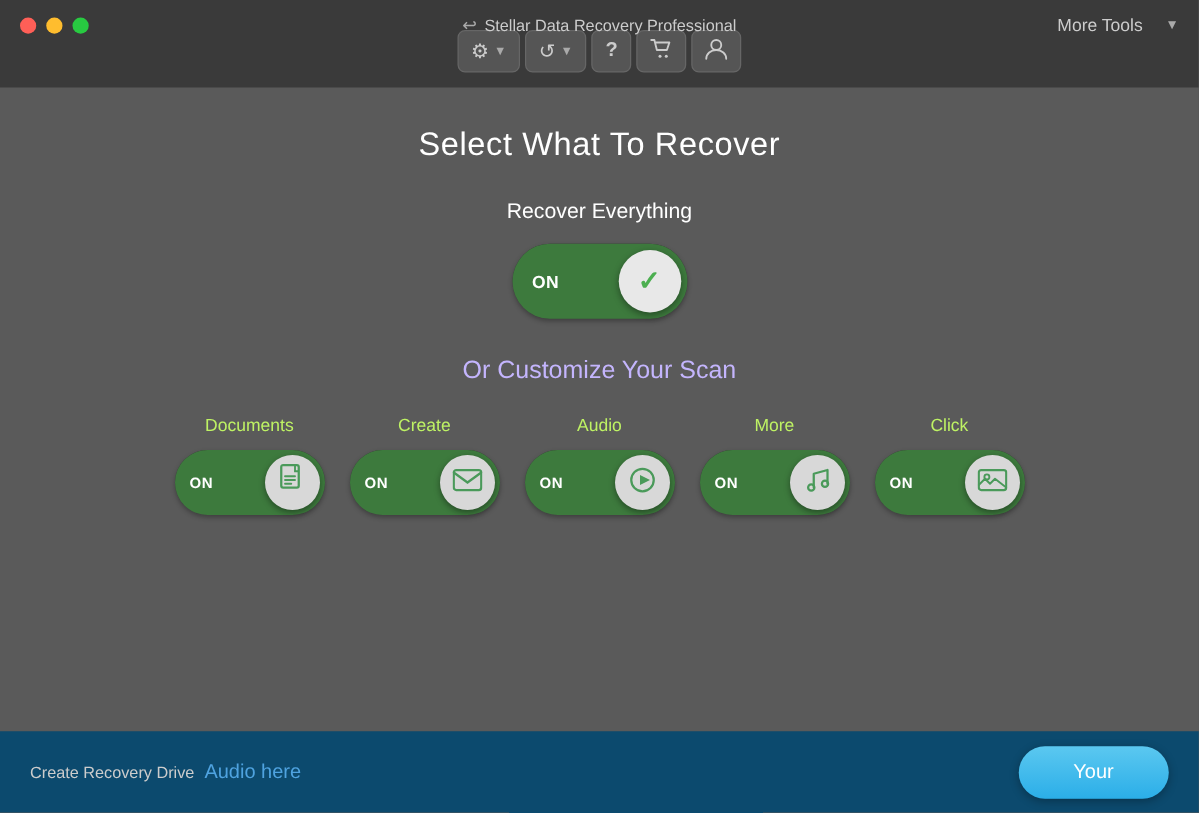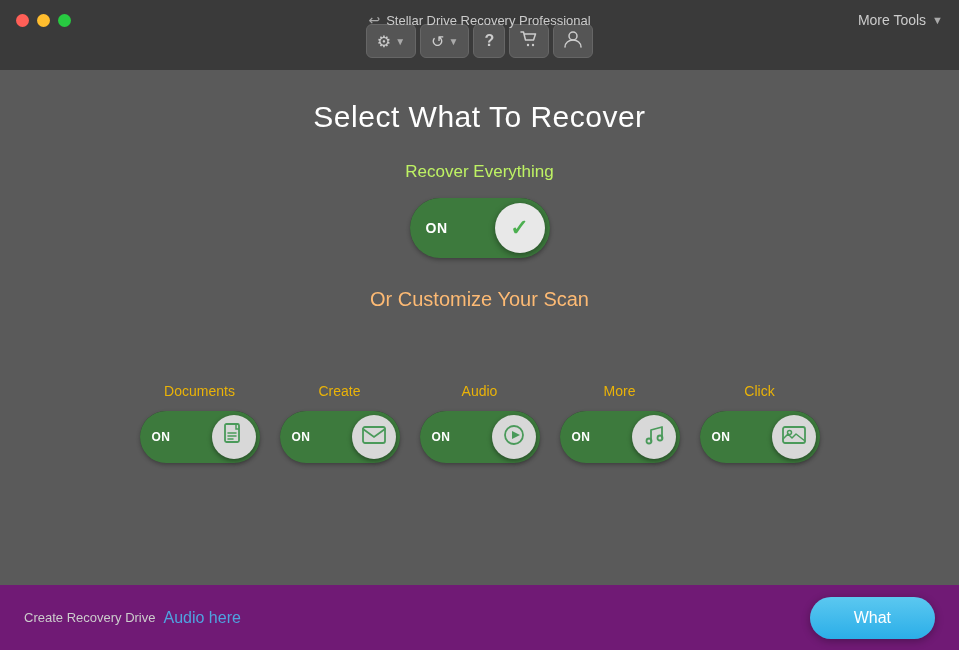--- a/index.html
+++ b/index.html
@@ -66,38 +66,38 @@
     .main-content {
       background: #5a5a5a;
       padding: 30px 40px 20px;
       min-height: 510px;
       display: flex;
       flex-direction: column;
       align-items: center;
     }
 
     .page-title {
-      font-size: 30px;
+      font-size: 26px;
       font-weight: 300;
       color: #fff;
       margin-bottom: 28px;
       letter-spacing: 0.5px;
     }
 
     
     .recover-section {
       display: flex;
       flex-direction: column;
       align-items: center;
       margin-bottom: 30px;
     }
 
     .section-label {
       font-size: 17px;
-      color: #bef264;
+      color: #ffffff;
       margin-bottom: 16px;
       font-weight: 400;
     }
 
     
     .toggle-container {
       background: #4a4a4a;
       border-radius: 40px;
       padding: 8px;
       display: flex;
@@ -145,21 +145,21 @@
       color: #fff;
       font-size: 14px;
       font-weight: 700;
       z-index: 1;
       letter-spacing: 0.5px;
     }
 
     
     .customize-label {
       font-size: 20px;
-      color: #fdba74;
+      color: #c4b5fd;
       margin-bottom: 24px;
       font-weight: 400;
     }
 
     
     .file-types-row {
       display: flex;
       gap: 20px;
       align-items: flex-start;
       justify-content: center;
@@ -167,23 +167,22 @@
 
     .file-type-item {
       display: flex;
       flex-direction: column;
       align-items: center;
       gap: 12px;
     }
 
     .file-type-label {
       font-size: 14px;
-      color: #eab308;
+      color: #bef264;
       font-weight: 400;
-      margin-top: 48px;
     }
 
     .small-toggle {
       background: #4a4a4a;
       border-radius: 36px;
       width: 120px;
       height: 52px;
       display: flex;
       align-items: center;
       position: relative;
@@ -224,21 +223,21 @@
       z-index: 2;
     }
 
     
     .bottom-bar {
       position: absolute;
       bottom: 0;
       left: 0;
       right: 0;
       height: 65px;
-      background: #701a75;
+      background: #0c4a6e;
       display: flex;
       align-items: center;
       justify-content: space-between;
       padding: 0 24px;
     }
 
     .recovery-drive-link {
       color: #4fa3e0;
       text-decoration: none;
       cursor: pointer;
@@ -285,24 +284,24 @@
   <div class="header-top">
 
     <div class="traffic-lights">
       <div class="traffic-light close"></div>
       <div class="traffic-light minimize"></div>
       <div class="traffic-light maximize"></div>
     </div>
 
     <div class="title-center">
       <span style="color:#aaa; font-size:14px;">↩</span>
-      <span class="title-text">Stellar Drive Recovery Professional</span>
+      <span class="title-text">Stellar Data Recovery Professional</span>
     </div>
 
-    <div style="position:absolute; right:16px; top:0; height:40px; display:flex; align-items:center; gap:6px;">
+    <div style="position:absolute; right:16px; top:0; height:40px; display:flex; align-items:center; gap:18px;">
       <span style="color:#ccc; font-size:14px;">More Tools</span>
       <span style="color:#aaa; font-size:11px;">▼</span>
     </div>
   </div>
 
   <button class="toolbar-btn">
     <span>⚙</span>
     <span class="arrow">▼</span>
   </button>
   <button class="toolbar-btn">
@@ -440,14 +439,14 @@
     </div>
   </div>
 
 </div>
 
 <div class="bottom-bar">
   <div style="display:flex; align-items:center; gap:8px;">
     <span style="font-size:13px; color:#ccc;">Create Recovery Drive</span>
     <a class="recovery-drive-link" href="#">Audio here</a>
   </div>
-  <button class="next-button">What</button>
+  <button class="next-button">Your</button>
 </div>
 
 </body></html>

